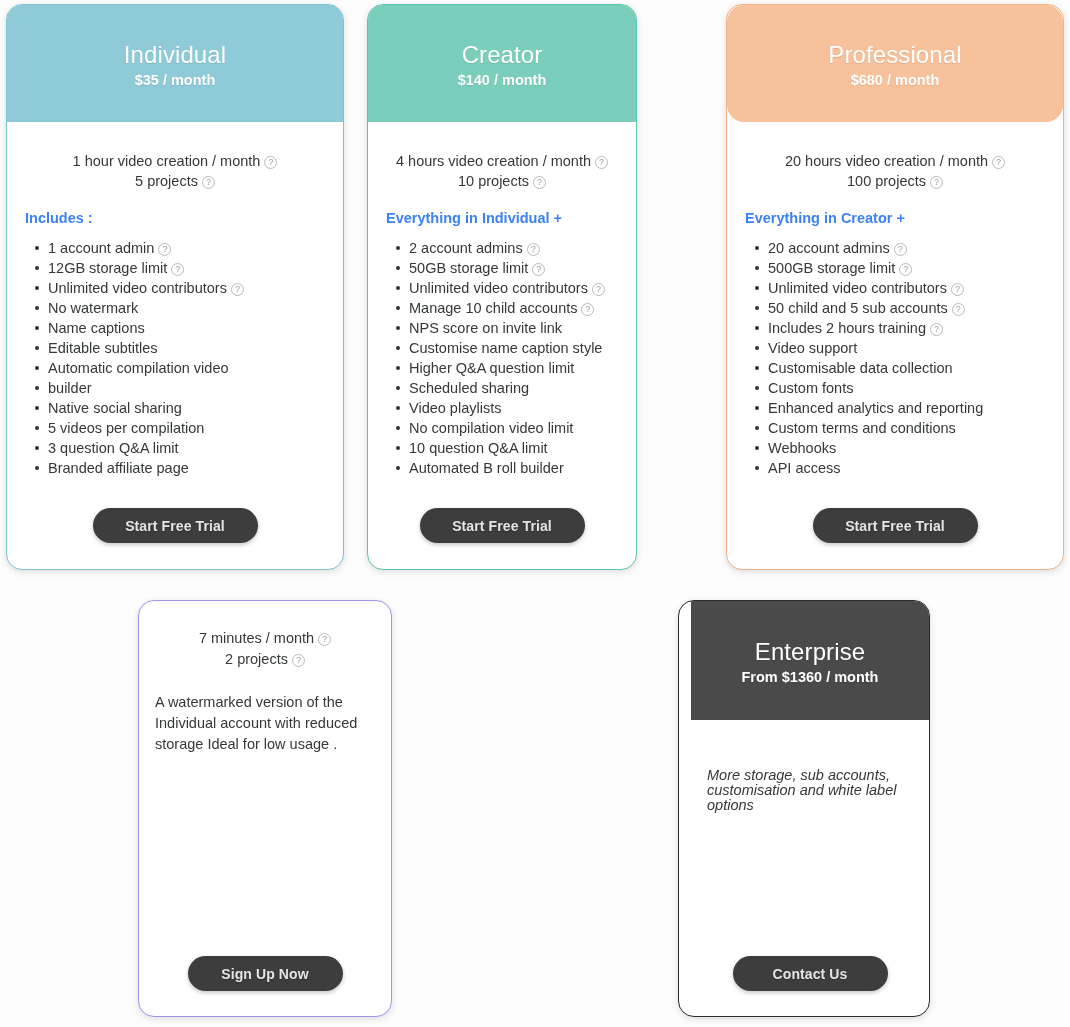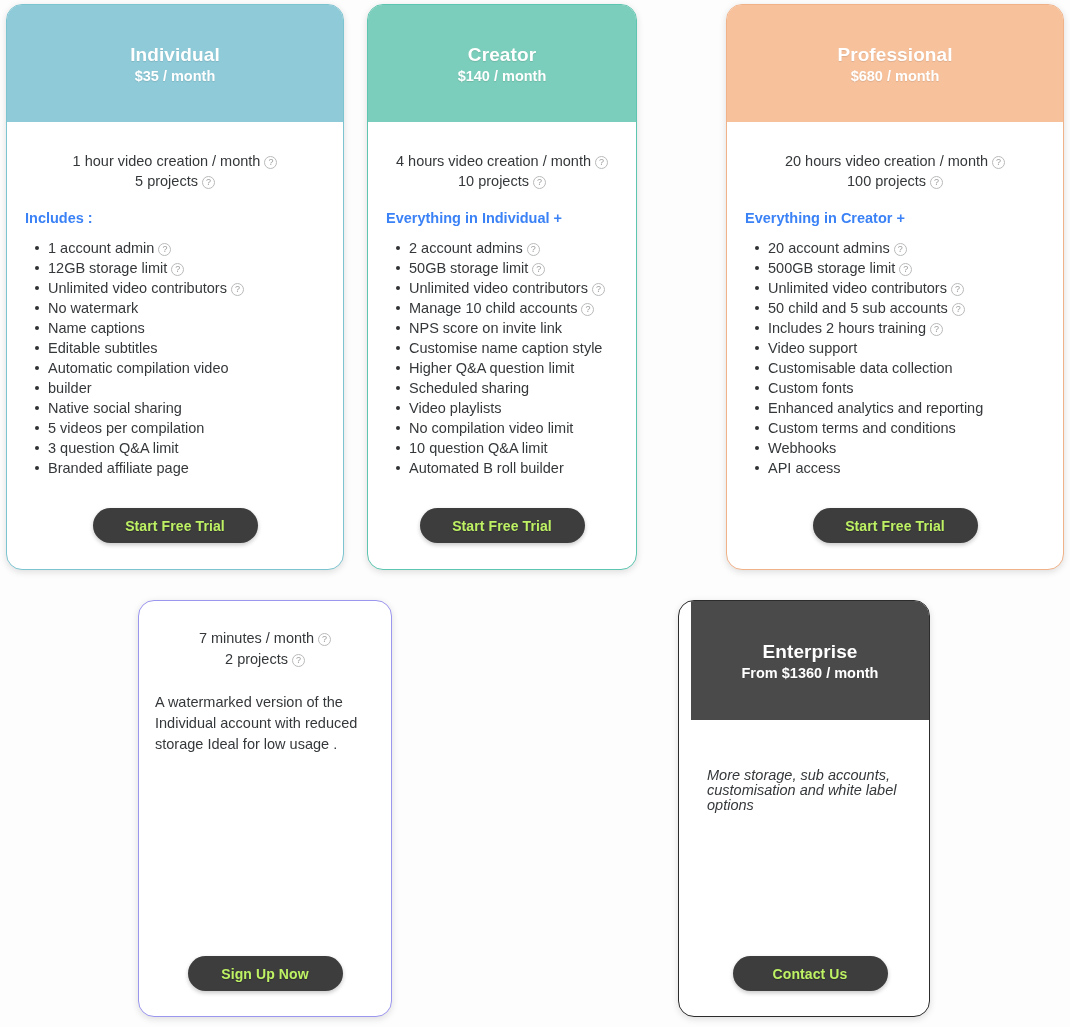--- a/index.html
+++ b/index.html
@@ -38,22 +38,22 @@
     display: flex;
     flex-direction: column;
     align-items: center;
     justify-content: center;
     color: #ffffff;
     text-align: center;
     flex: none;
   }
 
   .plan-name {
-    font-size: 19px;
-    font-weight: bold;
+    font-size: 24px;
+    font-weight: normal;
     letter-spacing: 0.1px;
     line-height: 1.25;
     text-shadow: 0 1px 1px rgba(0,0,0,0.10);
   }
 
   .plan-price {
     font-size: 14.5px;
     font-weight: bold;
     margin-top: 2px;
     text-shadow: 0 1px 1px rgba(0,0,0,0.10);
@@ -132,21 +132,21 @@
 
   
   .cta-wrap {
     margin-top: auto;
     display: flex;
     justify-content: center;
   }
 
   .cta-button {
     background: #3d3d3d;
-    color: #bef264;
+    color: #e5e5e5;
     border: none;
     border-radius: 22px;
     font-family: "Liberation Sans", sans-serif;
     font-size: 14px;
     font-weight: bold;
     letter-spacing: 0.1px;
     cursor: pointer;
     box-shadow: 0 2px 4px rgba(0,0,0,0.22);
     text-shadow: 0 1px 1px rgba(0,0,0,0.25);
   }
@@ -181,21 +181,21 @@
   #card-individual { left: 6px;   top: 4px;  width: 338px; height: 566px;
                      border-color: #7cc4d0; }
   #card-individual .card-header { height: 117px; background: #8ecad8; }
 
   #card-creator    { left: 367px; top: 4px;  width: 270px; height: 566px;
                      border-color: #5dc5b0; }
   #card-creator .card-header { height: 117px; background: #7bcebb; }
 
   #card-professional { left: 726px; top: 4px; width: 338px; height: 566px;
                      border-color: #f0b288; }
-  #card-professional .card-header { height: 117px; background: #f7c19c; }
+  #card-professional .card-header { height: 117px; background: #f7c19c; border-radius: 17px; }
 
   #card-free { left: 138px; top: 600px; width: 254px; height: 417px;
                border-color: #9b96ee; }
   #card-free .card-header {
     height: 119px;
     background: linear-gradient(100deg, #63b3f7 0%, #7fb1f7 38%, #ab9cf2 100%);
   }
 
   #card-enterprise { left: 678px; top: 600px; width: 252px; height: 417px;
                      border-color: #2c2c2c; padding-left: 12px; }

